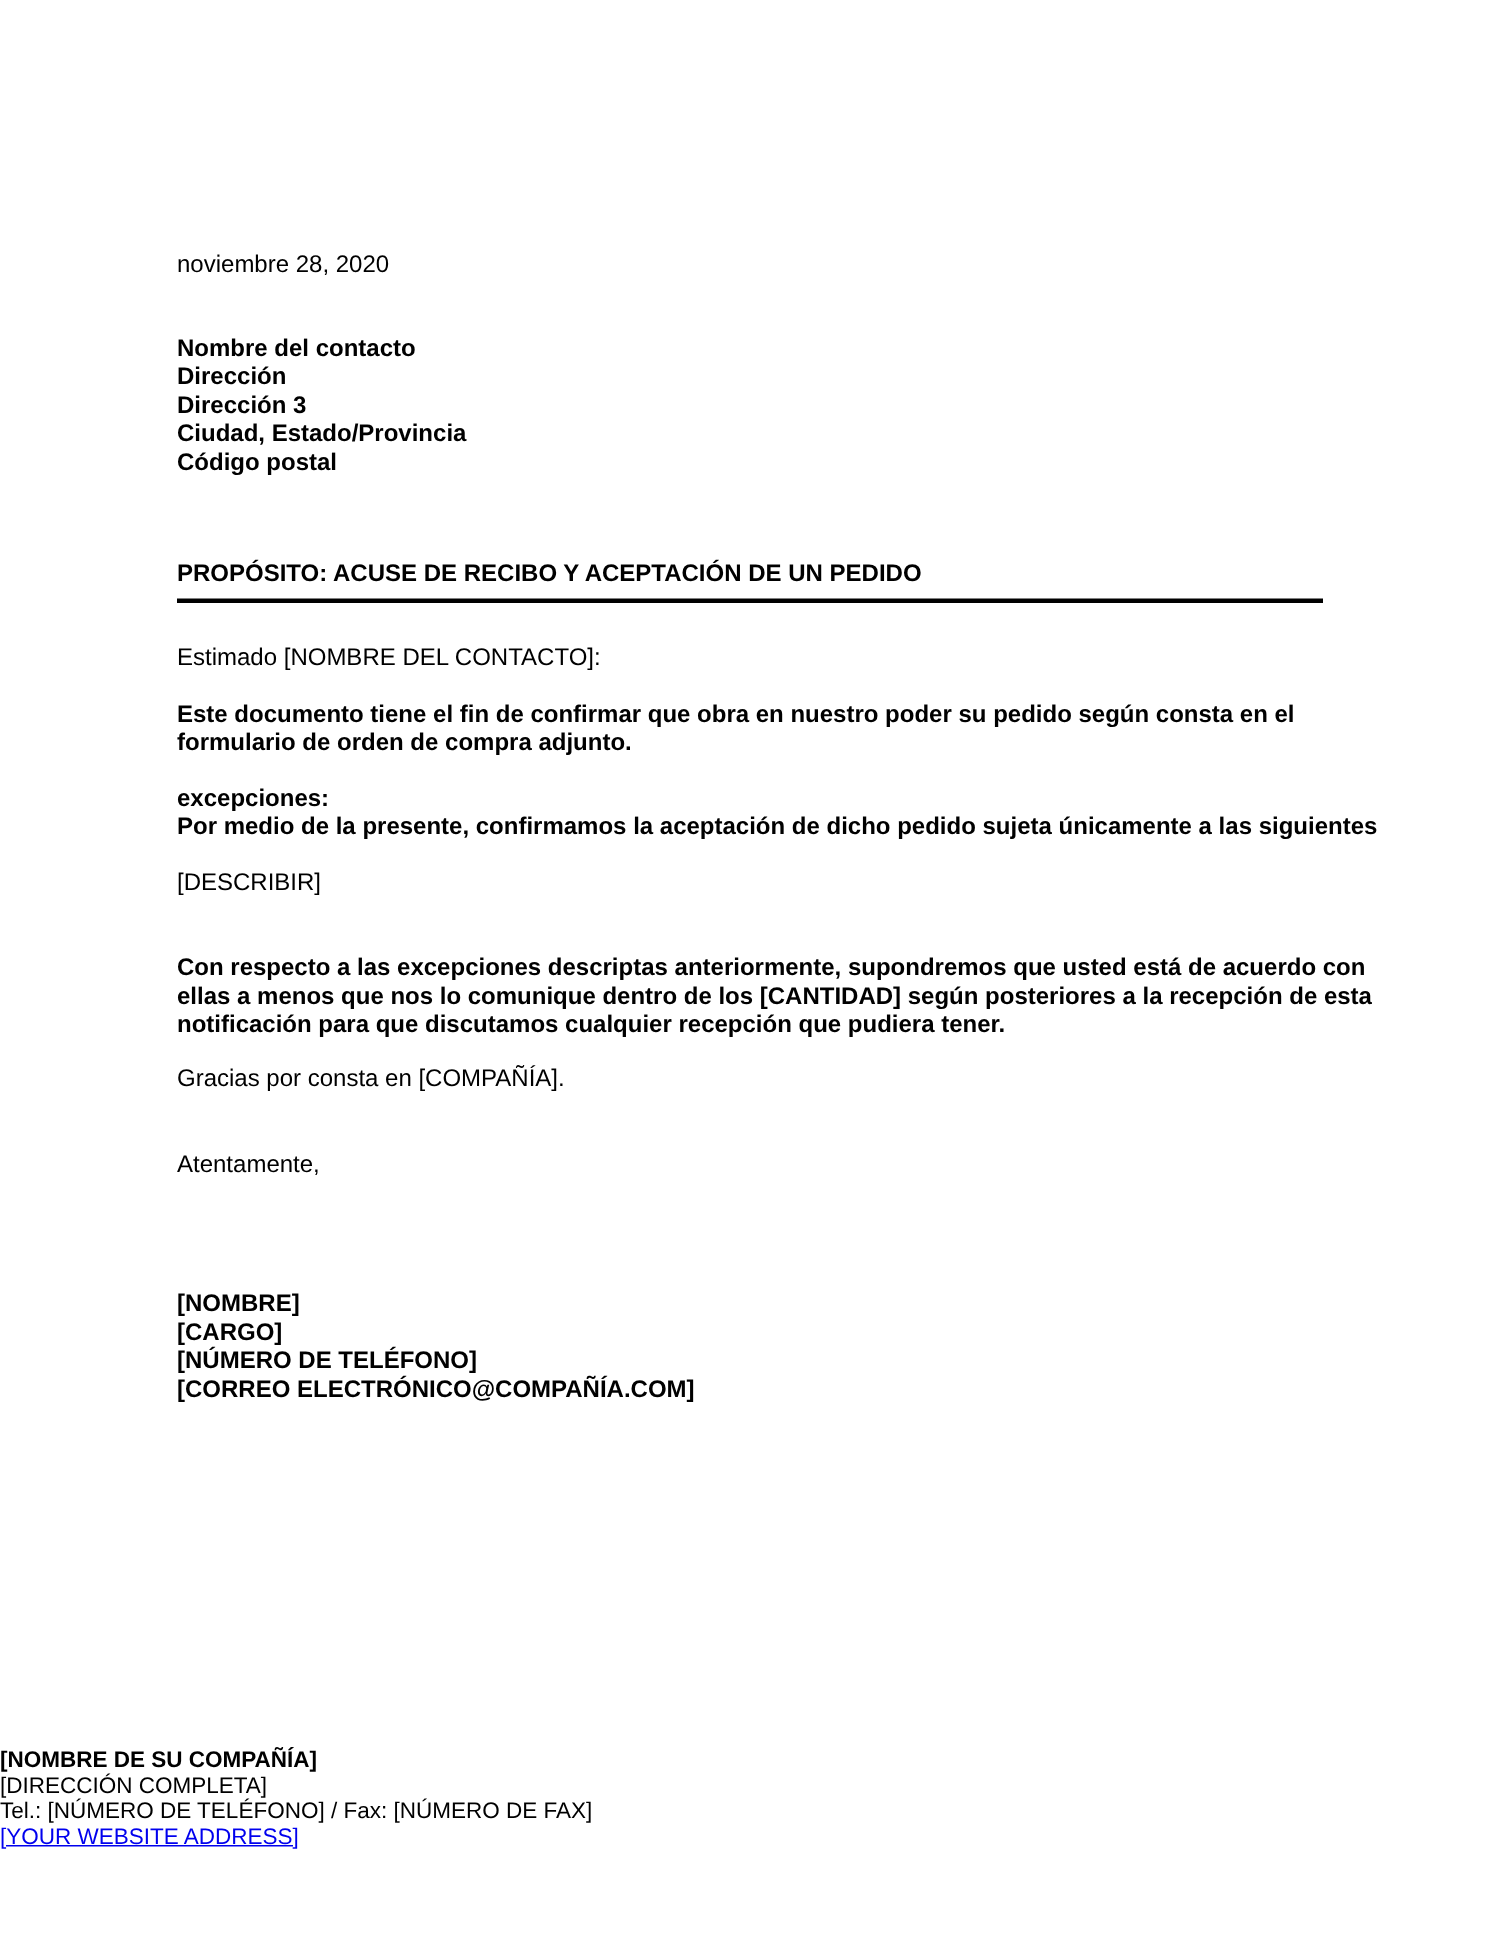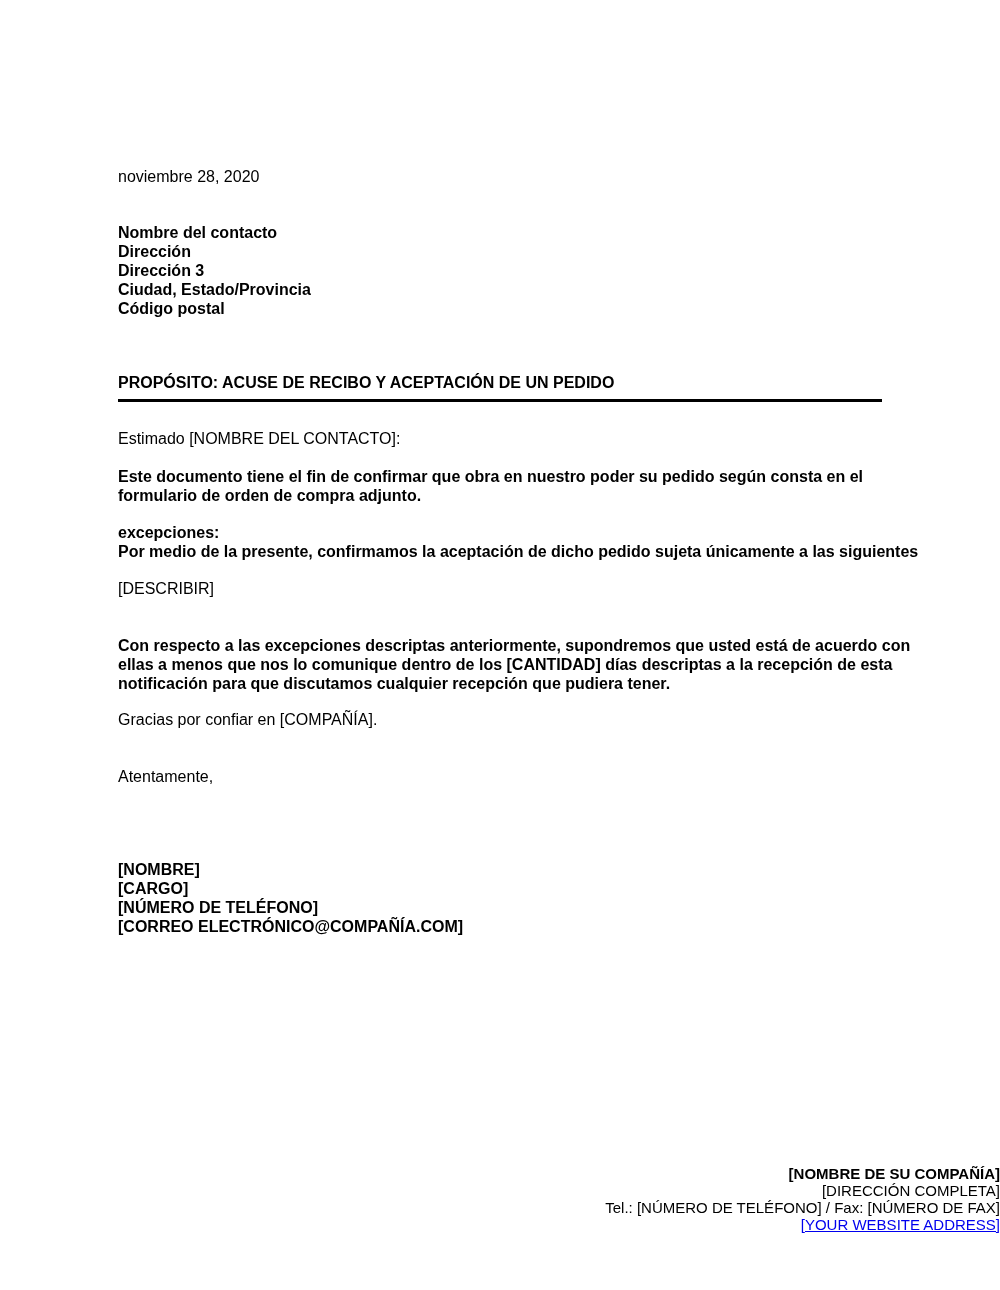--- a/index.html
+++ b/index.html
@@ -2,21 +2,21 @@
 <html><head>
 <meta charset="utf-8">
 <style>
   html, body { margin: 0; padding: 0; background: #ffffff; }
   body { width: 1000px; height: 1290px; position: relative; overflow: hidden;
          font-family: "Liberation Sans", sans-serif; color: #000; font-size: 16px; }
   .abs { position: absolute; left: 118px; white-space: nowrap; line-height: 19px; }
   .block div { line-height: 19px; white-space: nowrap; font-weight: bold; }
   .title { font-weight: bold; top: 373px; }
   .rule { position: absolute; left: 118px; width: 764px; top: 399px; height: 3px; background: #000; }
-  .footer { position: absolute; left: 0; width: 1000px; text-align: right; top: 1165px; line-height: 17px; font-size: 15px; }
+  .footer { position: absolute; left: 0; width: 1000px; text-align: left; top: 1165px; line-height: 17px; font-size: 15px; }
   .footer .bold { font-weight: bold; }
   .footer a { color: #0000ee; }
 </style>
 </head>
 <body>
 
 <div class="abs" style="top:167px">noviembre 28, 2020</div>
 
 <div class="abs block" style="top:223px">
   <div>Nombre del contacto</div>
@@ -38,25 +38,25 @@
 
 <div class="abs block" style="top:523px">
   <div>excepciones:</div>
   <div>Por medio de la presente, confirmamos la aceptación de dicho pedido sujeta únicamente a las siguientes</div>
 </div>
 
 <div class="abs" style="top:579px">[DESCRIBIR]</div>
 
 <div class="abs block" style="top:636px">
   <div>Con respecto a las excepciones descriptas anteriormente, supondremos que usted está de acuerdo con</div>
-  <div>ellas a menos que nos lo comunique dentro de los [CANTIDAD] días descriptas a la recepción de esta</div>
+  <div>ellas a menos que nos lo comunique dentro de los [CANTIDAD] según posteriores a la recepción de esta</div>
   <div>notificación para que discutamos cualquier recepción que pudiera tener.</div>
 </div>
 
-<div class="abs" style="top:710px">Gracias por confiar en [COMPAÑÍA].</div>
+<div class="abs" style="top:710px">Gracias por consta en [COMPAÑÍA].</div>
 
 <div class="abs" style="top:767px">Atentamente,</div>
 
 <div class="abs block" style="top:860px">
   <div>[NOMBRE]</div>
   <div>[CARGO]</div>
   <div>[NÚMERO DE TELÉFONO]</div>
   <div>[CORREO ELECTRÓNICO@COMPAÑÍA.COM]</div>
 </div>
 

